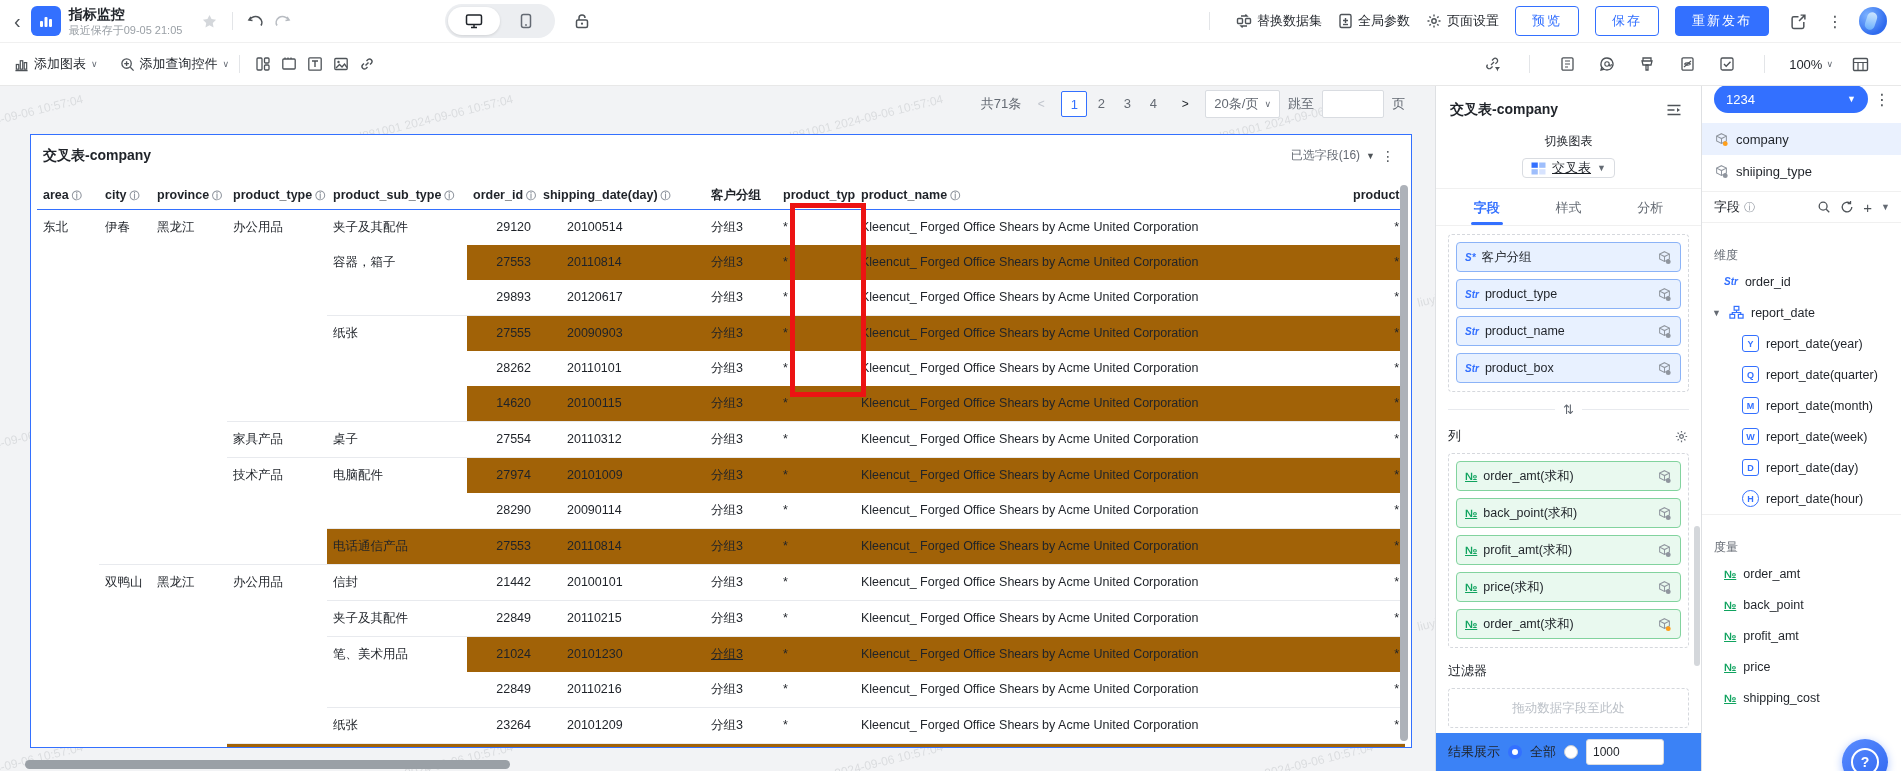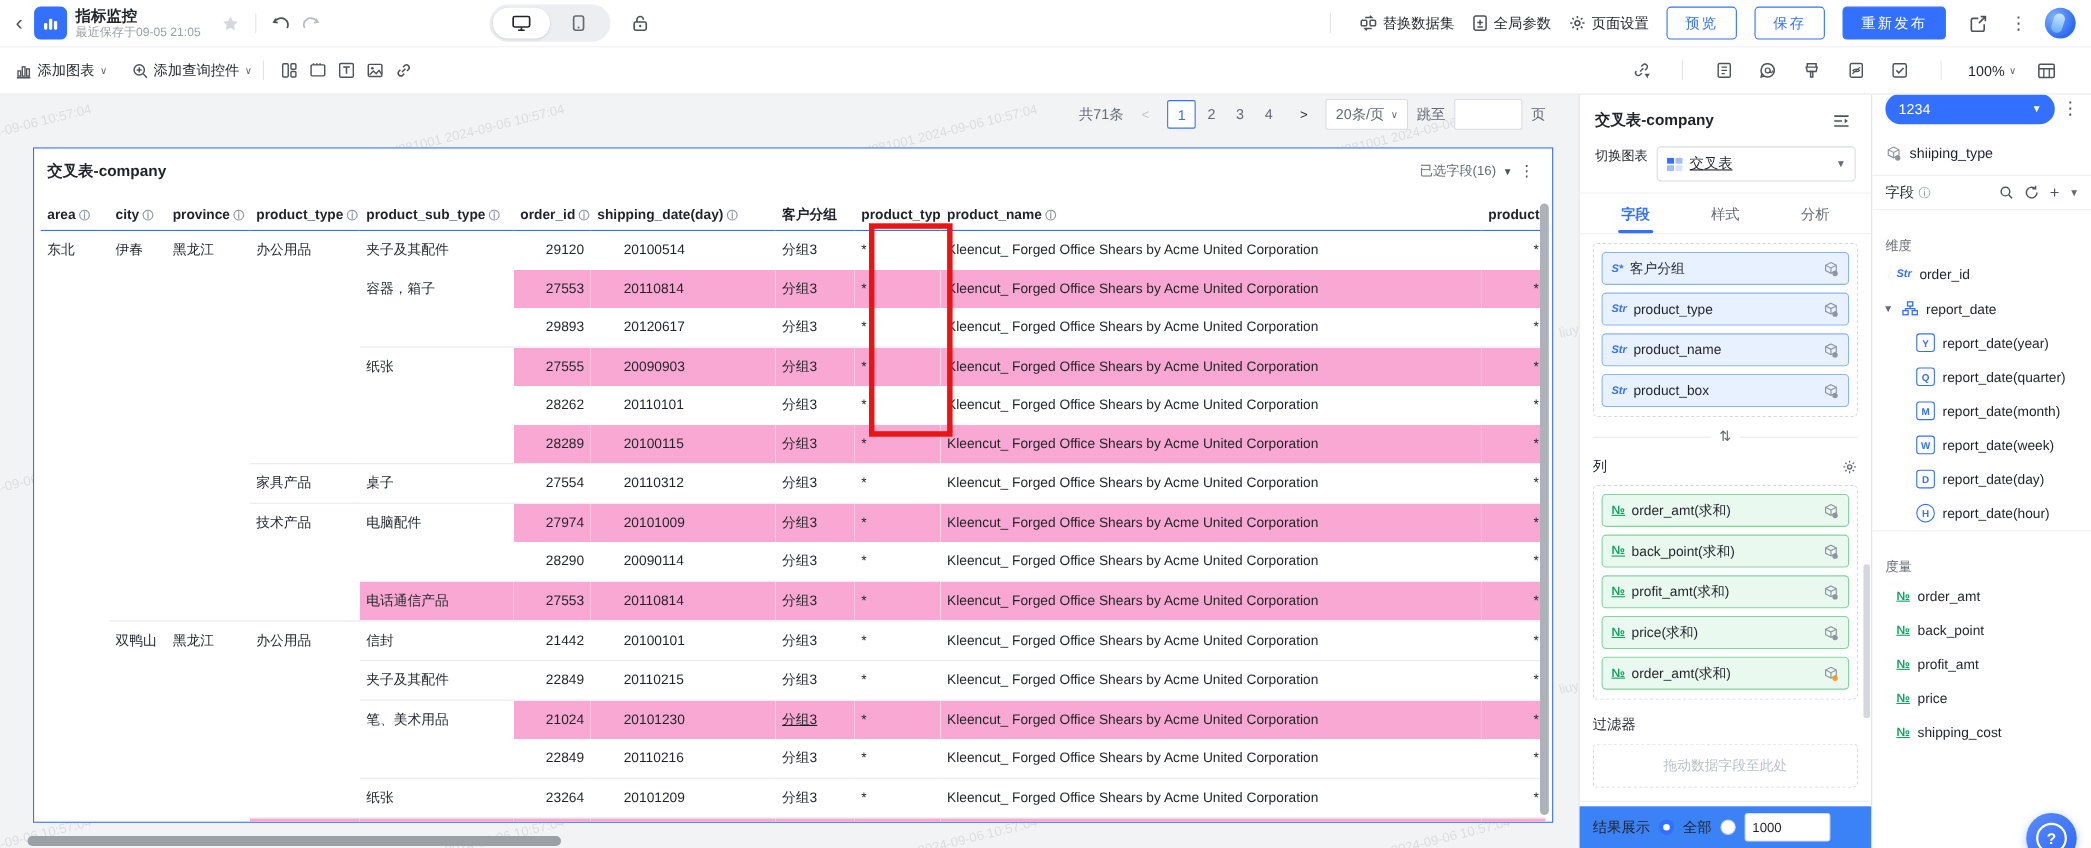--- a/index.html
+++ b/index.html
@@ -59,35 +59,35 @@
   .card-head{position:relative;height:46px;}
   .card-title{position:absolute;left:12px;top:12px;font-size:14px;font-weight:bold;color:#1f2329;}
   .fieldsel{position:absolute;right:16px;top:12px;display:flex;align-items:center;gap:6px;color:#646a73;font-size:12px;}
   .fieldsel .tri{font-size:9px;color:#4e5358;}
   .fieldsel .dots{font-size:14px;}
   table.x{border-collapse:collapse;table-layout:fixed;width:calc(100% - 12px);margin-left:6px;}
   table.x th{font-weight:bold;font-size:12.5px;color:#1f2329;text-align:left;height:28px;
              border-bottom:1.5px solid #3370ff;padding:0 6px;white-space:nowrap;overflow:hidden;}
   table.x td{font-size:12.5px;color:#1f2329;height:35px;padding:0 6px;vertical-align:top;
              line-height:35px;white-space:nowrap;overflow:hidden;}
-  table.x .shade{background:#f9a8d4;}
+  table.x .shade{background:#a16207;}
   table.x tr.sep td{border-top:1px solid #e8eaee;}
   table.x .ar{text-align:right;}
   table.x .dt{padding-left:30px;}
   table.x .info{color:#8f959e;font-size:10px;margin-left:3px;}
   table.x td.ul{text-decoration:underline;}
   .vthumb-table{position:absolute;right:3px;top:50px;width:8px;height:556px;background:#adb2b9;border-radius:4px;z-index:8;}
   .hthumb{position:absolute;left:25px;bottom:2px;width:485px;height:9px;background:#9aa0a6;border-radius:5px;z-index:9;}
   .redbox{position:absolute;left:790px;top:118px;width:66px;height:184px;border:5px solid #ec1313;z-index:10;}
 
   
   .config{width:265px;flex:none;background:#fff;border-left:1px solid #dee0e3;position:relative;display:flex;flex-direction:column;z-index:20;}
   .cfg-head{padding:12px 14px 4px;display:flex;align-items:center;justify-content:space-between;}
   .cfg-title{font-size:14px;font-weight:bold;color:#1f2329;}
-  .cfg-switch{display:flex;gap:8px;padding:6px 14px 10px;border-bottom:1px solid #f0f0f0;}
+  .cfg-switch{display:flex;align-items:center;gap:8px;padding:6px 14px 10px;border-bottom:1px solid #f0f0f0;flex-direction:column;}
   .cfg-switch .lbl{font-size:12px;color:#1f2329;white-space:nowrap;}
   .selbox{flex:1;height:30px;border:1px solid #d9dce1;border-radius:4px;display:flex;align-items:center;padding:0 8px;gap:6px;background:#fff;}
   .selbox .nm{flex:1;font-size:13px;text-decoration:underline;}
   .tabs{display:flex;gap:0;padding:0 10px;border-bottom:1px solid #f0f0f0;}
   .tab{flex:1;text-align:center;padding:10px 0 8px;font-size:13px;color:#646a73;cursor:pointer;position:relative;}
   .tab.on{color:#3370ff;font-weight:bold;}
   .tab.on:after{content:"";position:absolute;left:50%;transform:translateX(-50%);bottom:0;width:32px;height:3px;background:#3370ff;border-radius:2px;}
   .cfg-body{flex:1;overflow:hidden;position:relative;padding:8px 12px 0;}
   .zone{border:1px dashed #d5d8dd;border-radius:4px;padding:7px 7px 1px;}
   .chip{height:28px;border-radius:4px;display:flex;align-items:center;padding:0 8px;gap:6px;margin-bottom:7px;cursor:pointer;}
@@ -466,21 +466,21 @@
               </tr>
               <tr>
                 <td class="ar">28262</td>
                 <td class="dt">20110101</td>
                 <td>分组3</td>
                 <td>*</td>
                 <td>Kleencut_ Forged Office Shears by Acme United Corporation</td>
                 <td class="ar">*</td>
               </tr>
               <tr>
-                <td class="ar shade">28289</td>
+                <td class="ar shade">14620</td>
                 <td class="dt shade">20100115</td>
                 <td class="shade">分组3</td>
                 <td class="shade">*</td>
                 <td class="shade">Kleencut_ Forged Office Shears by Acme United Corporation</td>
                 <td class="ar shade">*</td>
               </tr>
               <tr class="sep">
                 <td>家具产品</td>
                 <td>桌子</td>
                 <td class="ar">27554</td>
@@ -736,20 +736,28 @@
 
     <div class="datapanel">
       <div class="dp-dsrow">
         <span class="dspill">
           <span>1234</span>
           <span class="cw">▼</span>
         </span>
         <span class="dots">⋮</span>
       </div>
       <div id="dptables">
+          <div class="dp-item sel">
+            <svg width="15" height="15" viewBox="0 0 16 16" class="i">
+              <path d="M8 1.8l5.2 2.6v5.2L8 12.2 2.8 9.6V4.4z" fill="none" stroke="#8f959e" stroke-width="1.1"></path>
+              <path d="M2.8 4.4L8 7l5.2-2.6M8 7v5.2" fill="none" stroke="#8f959e" stroke-width="1.1"></path>
+              <circle cx="12" cy="12.4" r="2.6" fill="#ff9f1a"></circle>
+            </svg>
+            <span>company</span>
+          </div>
           <div class="dp-item">
             <svg width="15" height="15" viewBox="0 0 16 16" class="i">
               <path d="M8 1.8l5.2 2.6v5.2L8 12.2 2.8 9.6V4.4z" fill="none" stroke="#8f959e" stroke-width="1.1"></path>
               <path d="M2.8 4.4L8 7l5.2-2.6M8 7v5.2" fill="none" stroke="#8f959e" stroke-width="1.1"></path>
               <circle cx="12" cy="12.4" r="2.6" fill="#8f959e"></circle>
             </svg>
             <span>shiiping_type</span>
           </div>
         </div>
 

